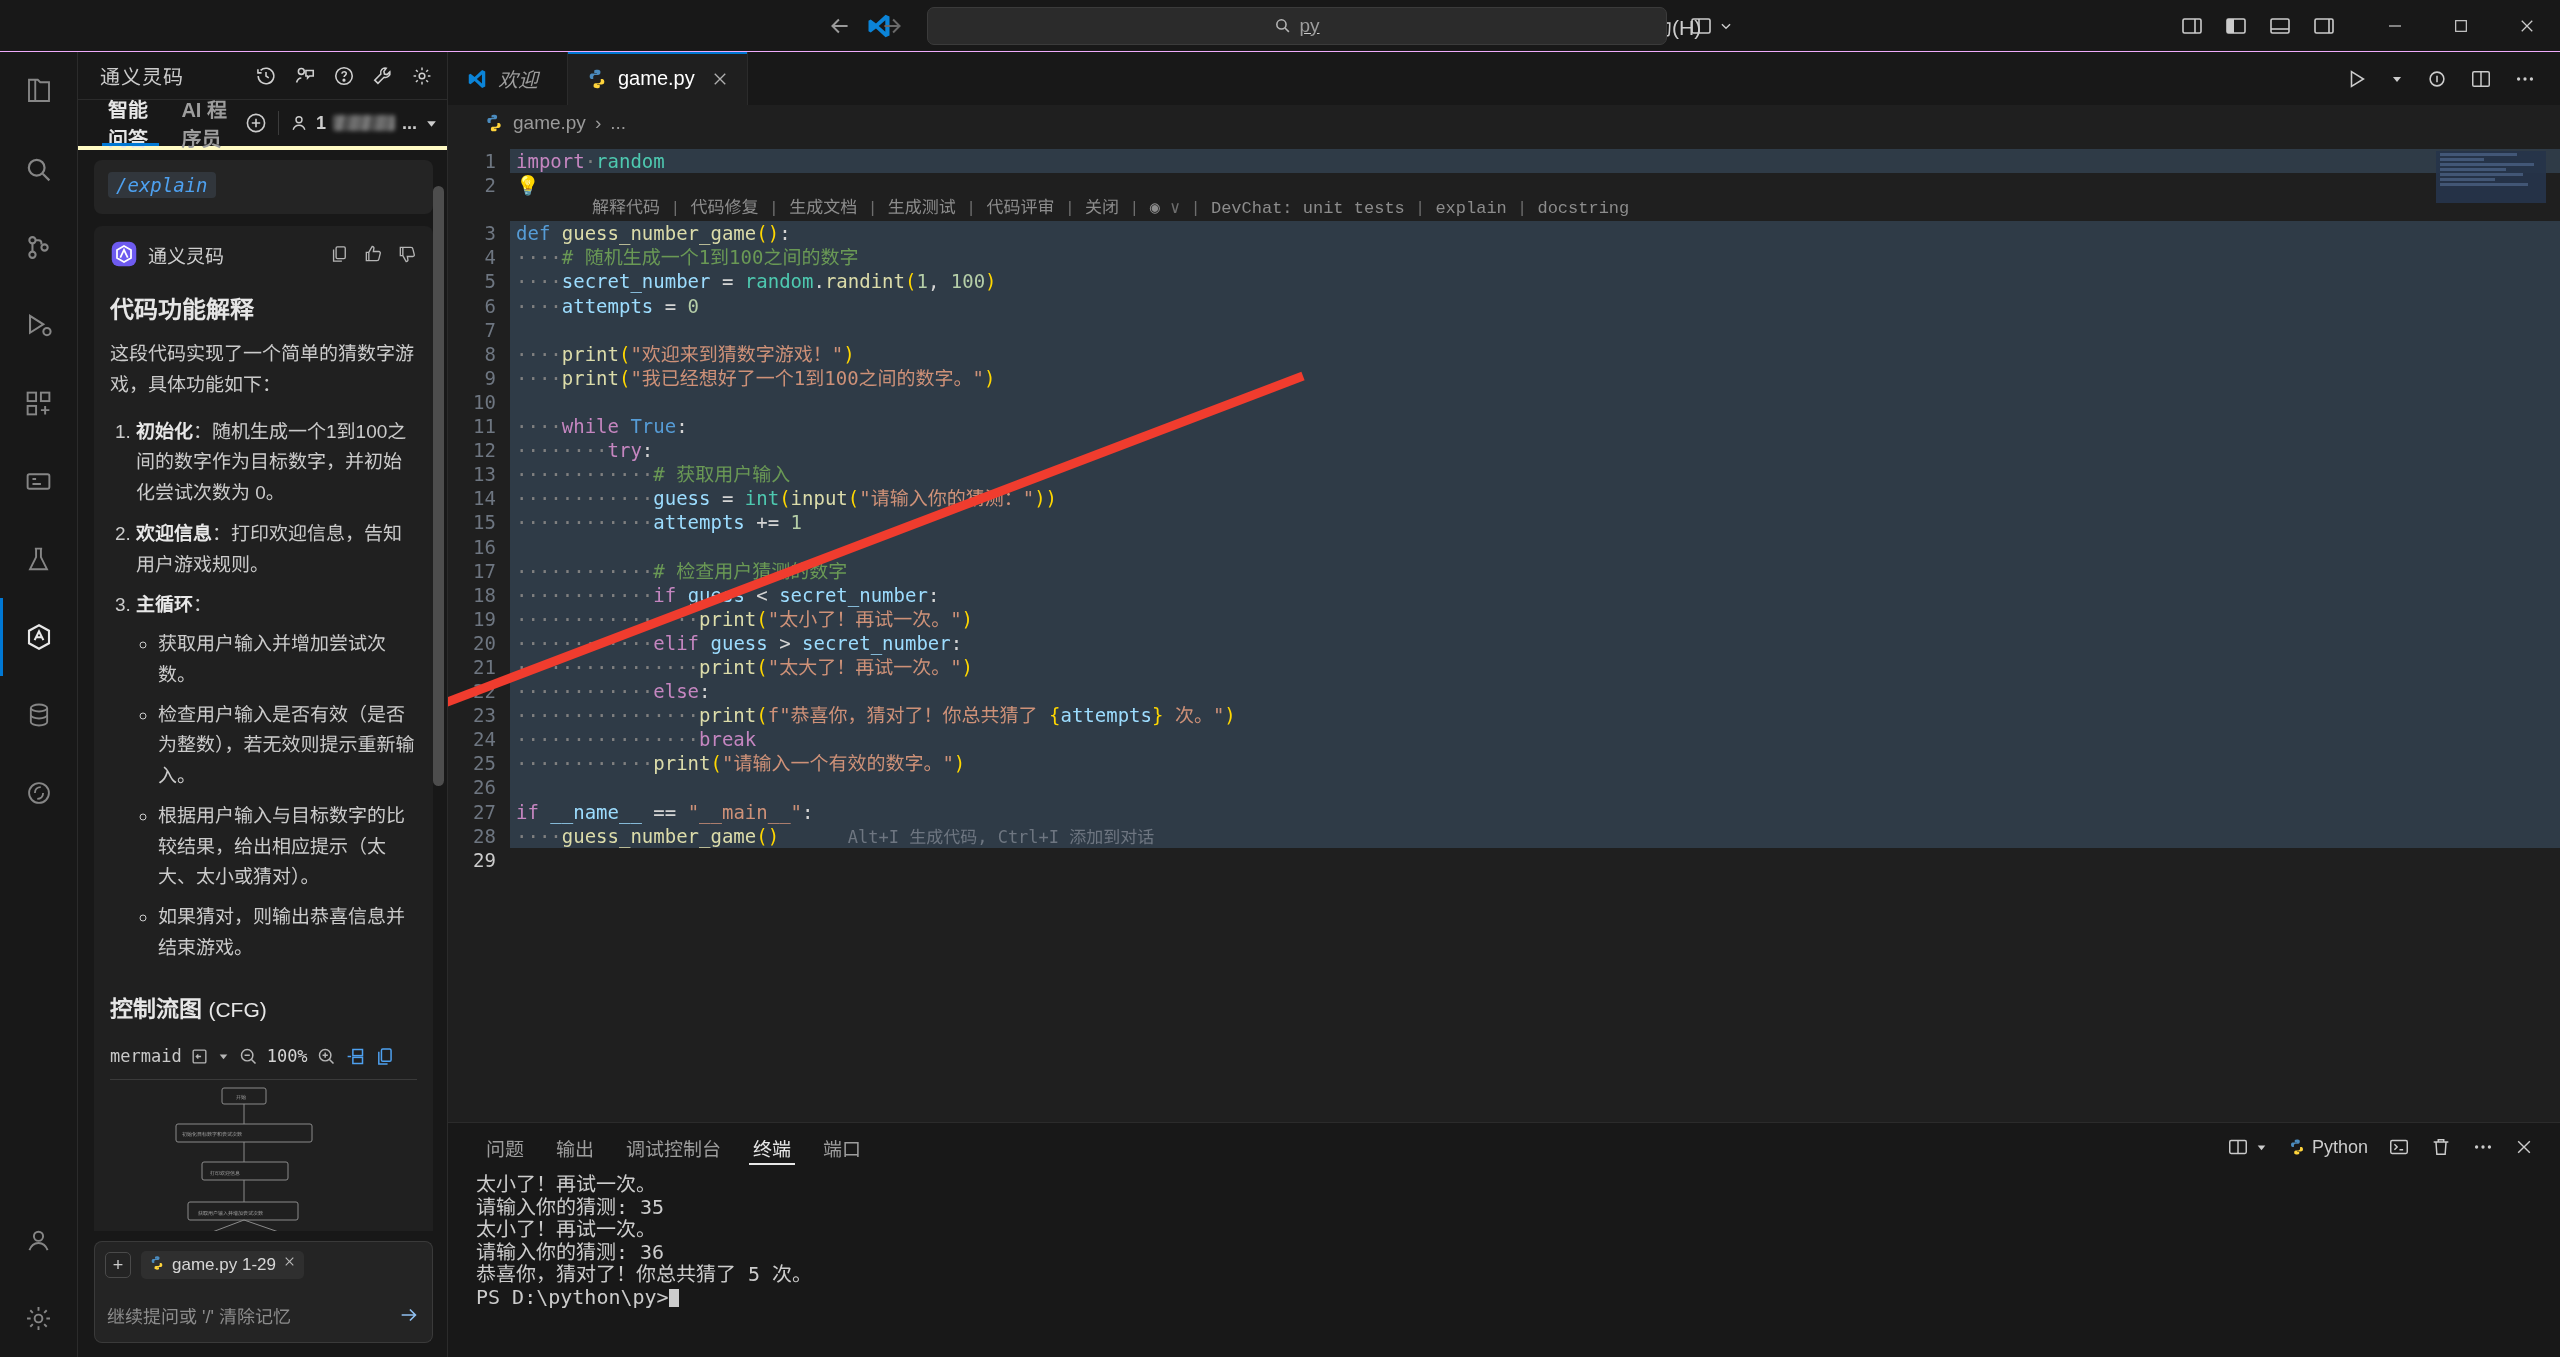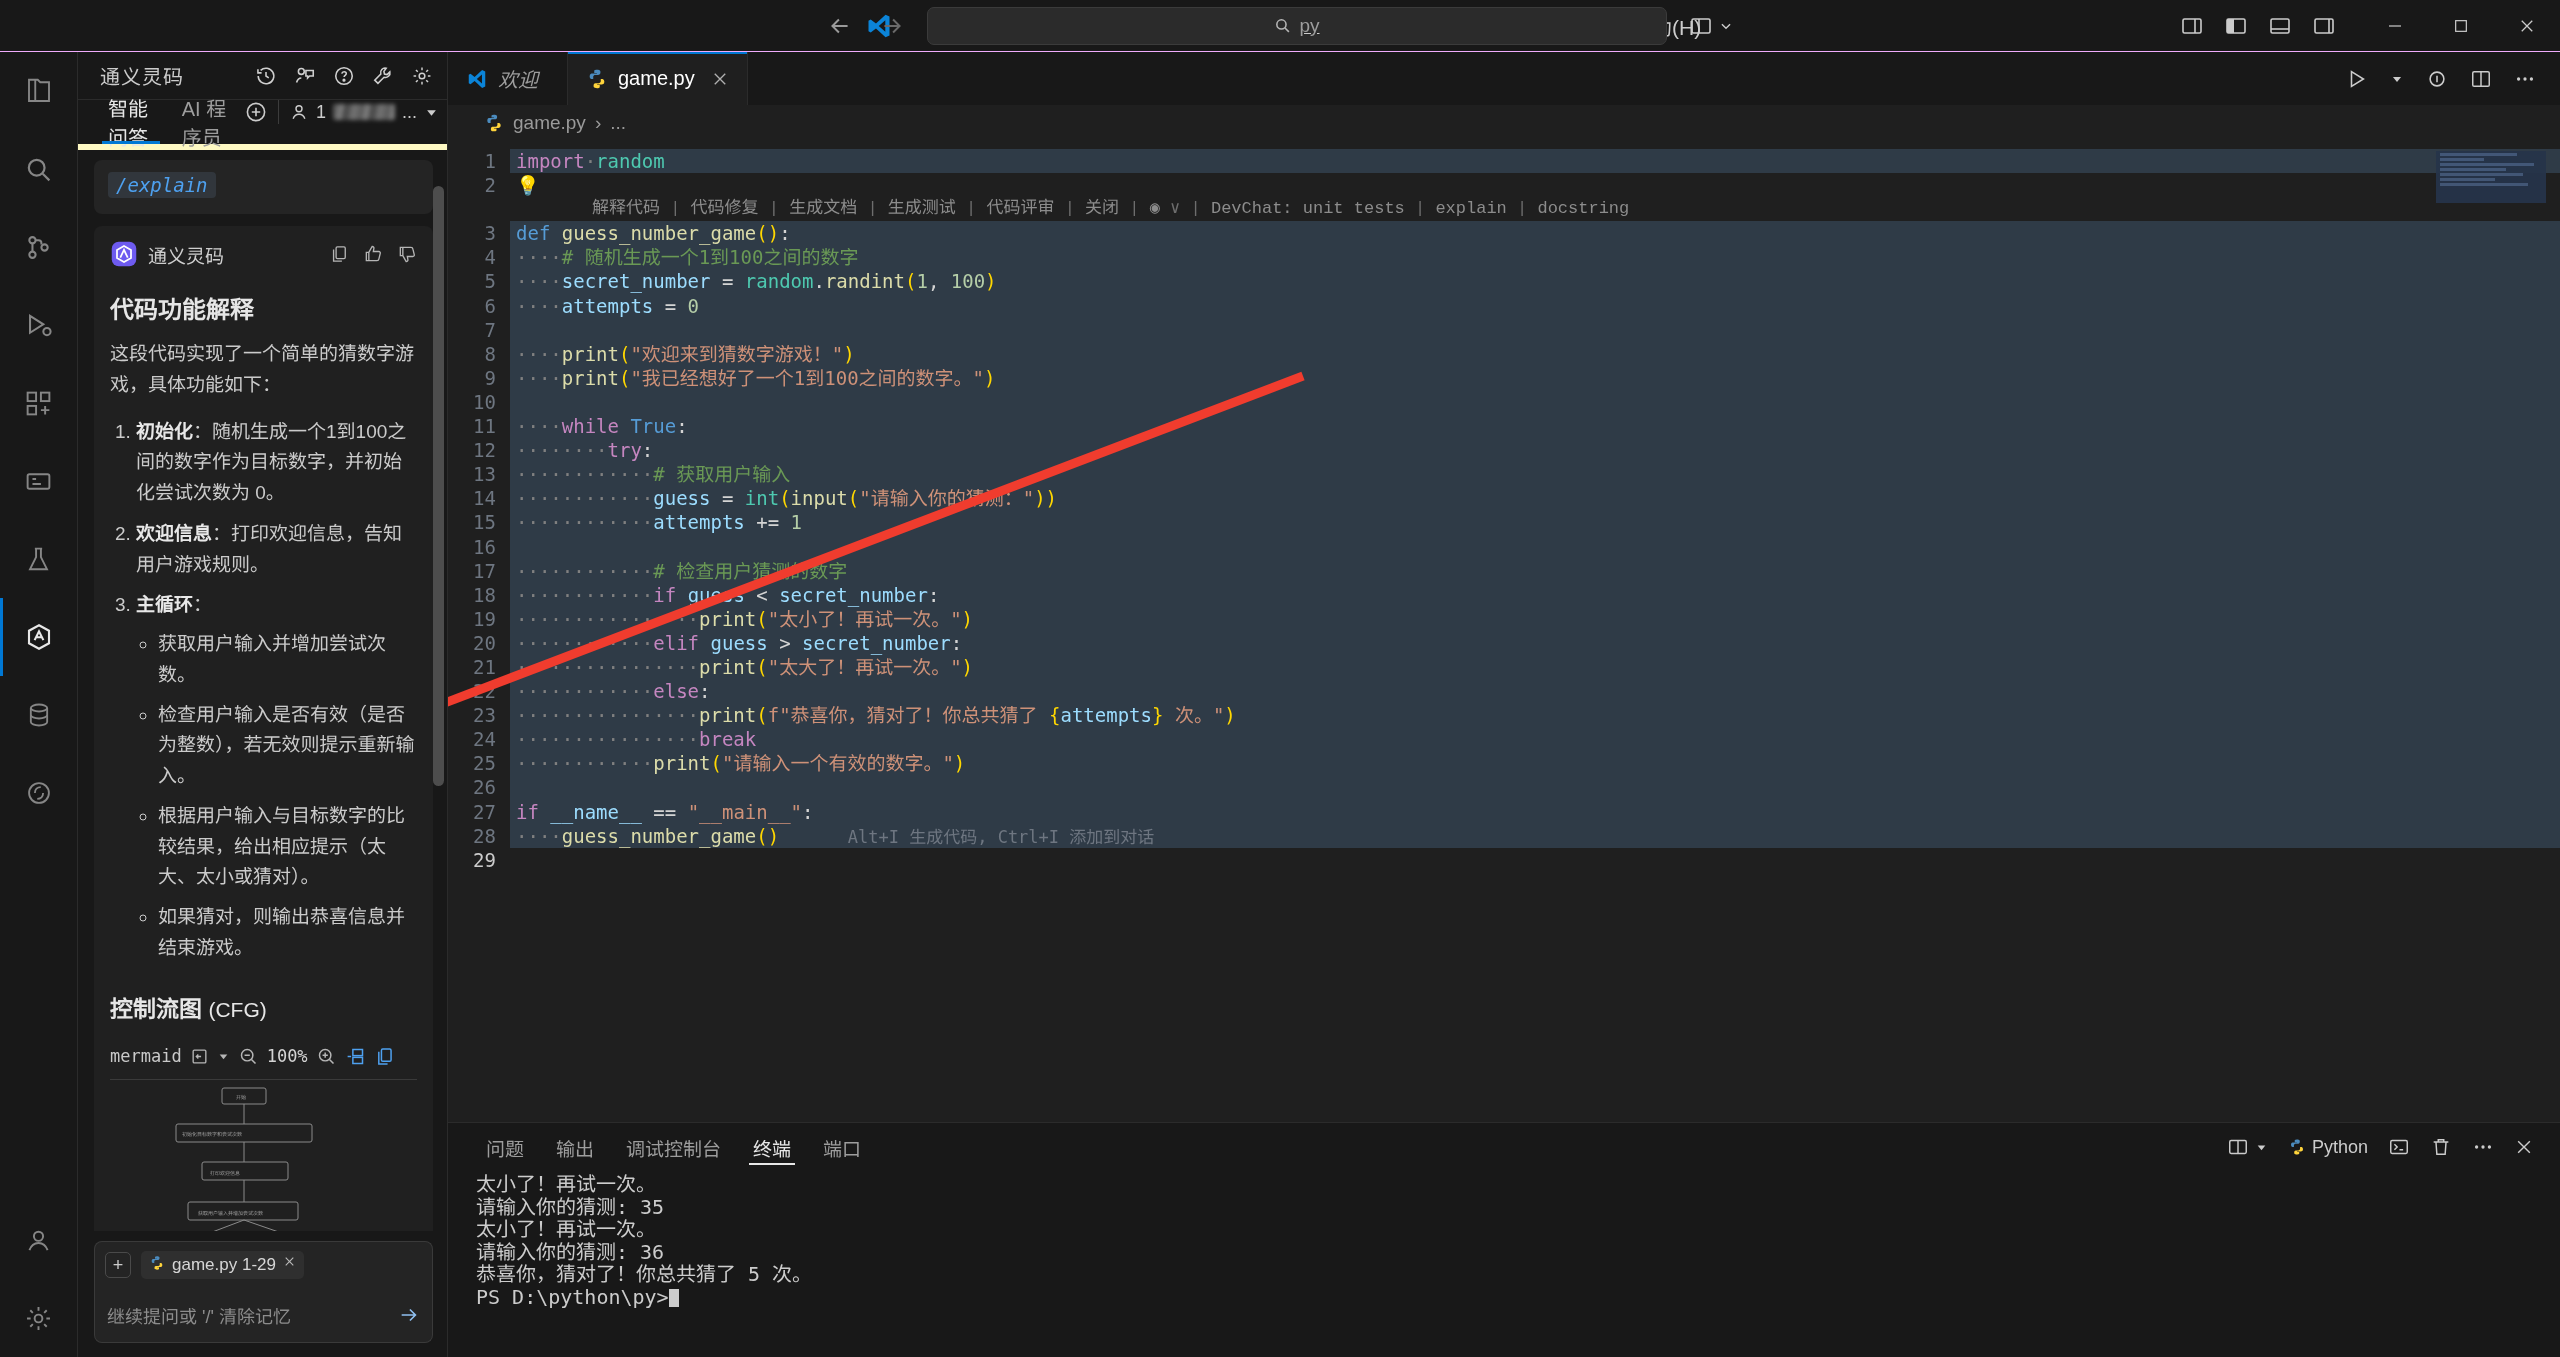--- a/index.html
+++ b/index.html
@@ -58,22 +58,22 @@
     border-right:1px solid #2b2b2b; min-height:0;
   }
   .sb-header {
     height:48px; flex:0 0 48px; display:flex; align-items:center; padding:0 14px 0 22px;
     border-bottom:1px solid #2b2b2b;
   }
   .sb-title { font-size:20px; color:#cccccc; letter-spacing:1px; }
   .sb-header-icons { margin-left:auto; display:flex; align-items:center; gap:17px; color:#cccccc; }
 
   .sb-tabs {
-    height:50px; flex:0 0 50px; display:flex; align-items:flex-start; padding:0 8px 0 16px;
-    border-bottom:6px solid #fef9c3; position:relative;
+    height:50px; flex:0 0 50px; display:flex; align-items:center; padding:0 8px 0 16px;
+    border-bottom:4px solid #fef9c3; position:relative;font-weight:bold;
   }
   .sb-tab { font-size:20px; color:#9d9d9d; padding:0 14px; height:100%; display:flex; align-items:center; position:relative;}
   .sb-tab.active { color:#e7e7e7; }
   .sb-tab.active::after {
     content:''; position:absolute; left:8px; right:8px; bottom:0; height:3px; background:#0078d4;
   }
   .sb-tab-actions { margin-left:auto; display:flex; align-items:center; gap:10px; color:#cccccc; }
   .sb-divider-v { width:1px; height:24px; background:#3c3c3c; }
   .acct { display:flex; align-items:center; gap:7px; font-size:18px; color:#cccccc; max-width:150px; }
   .acct-blur {

